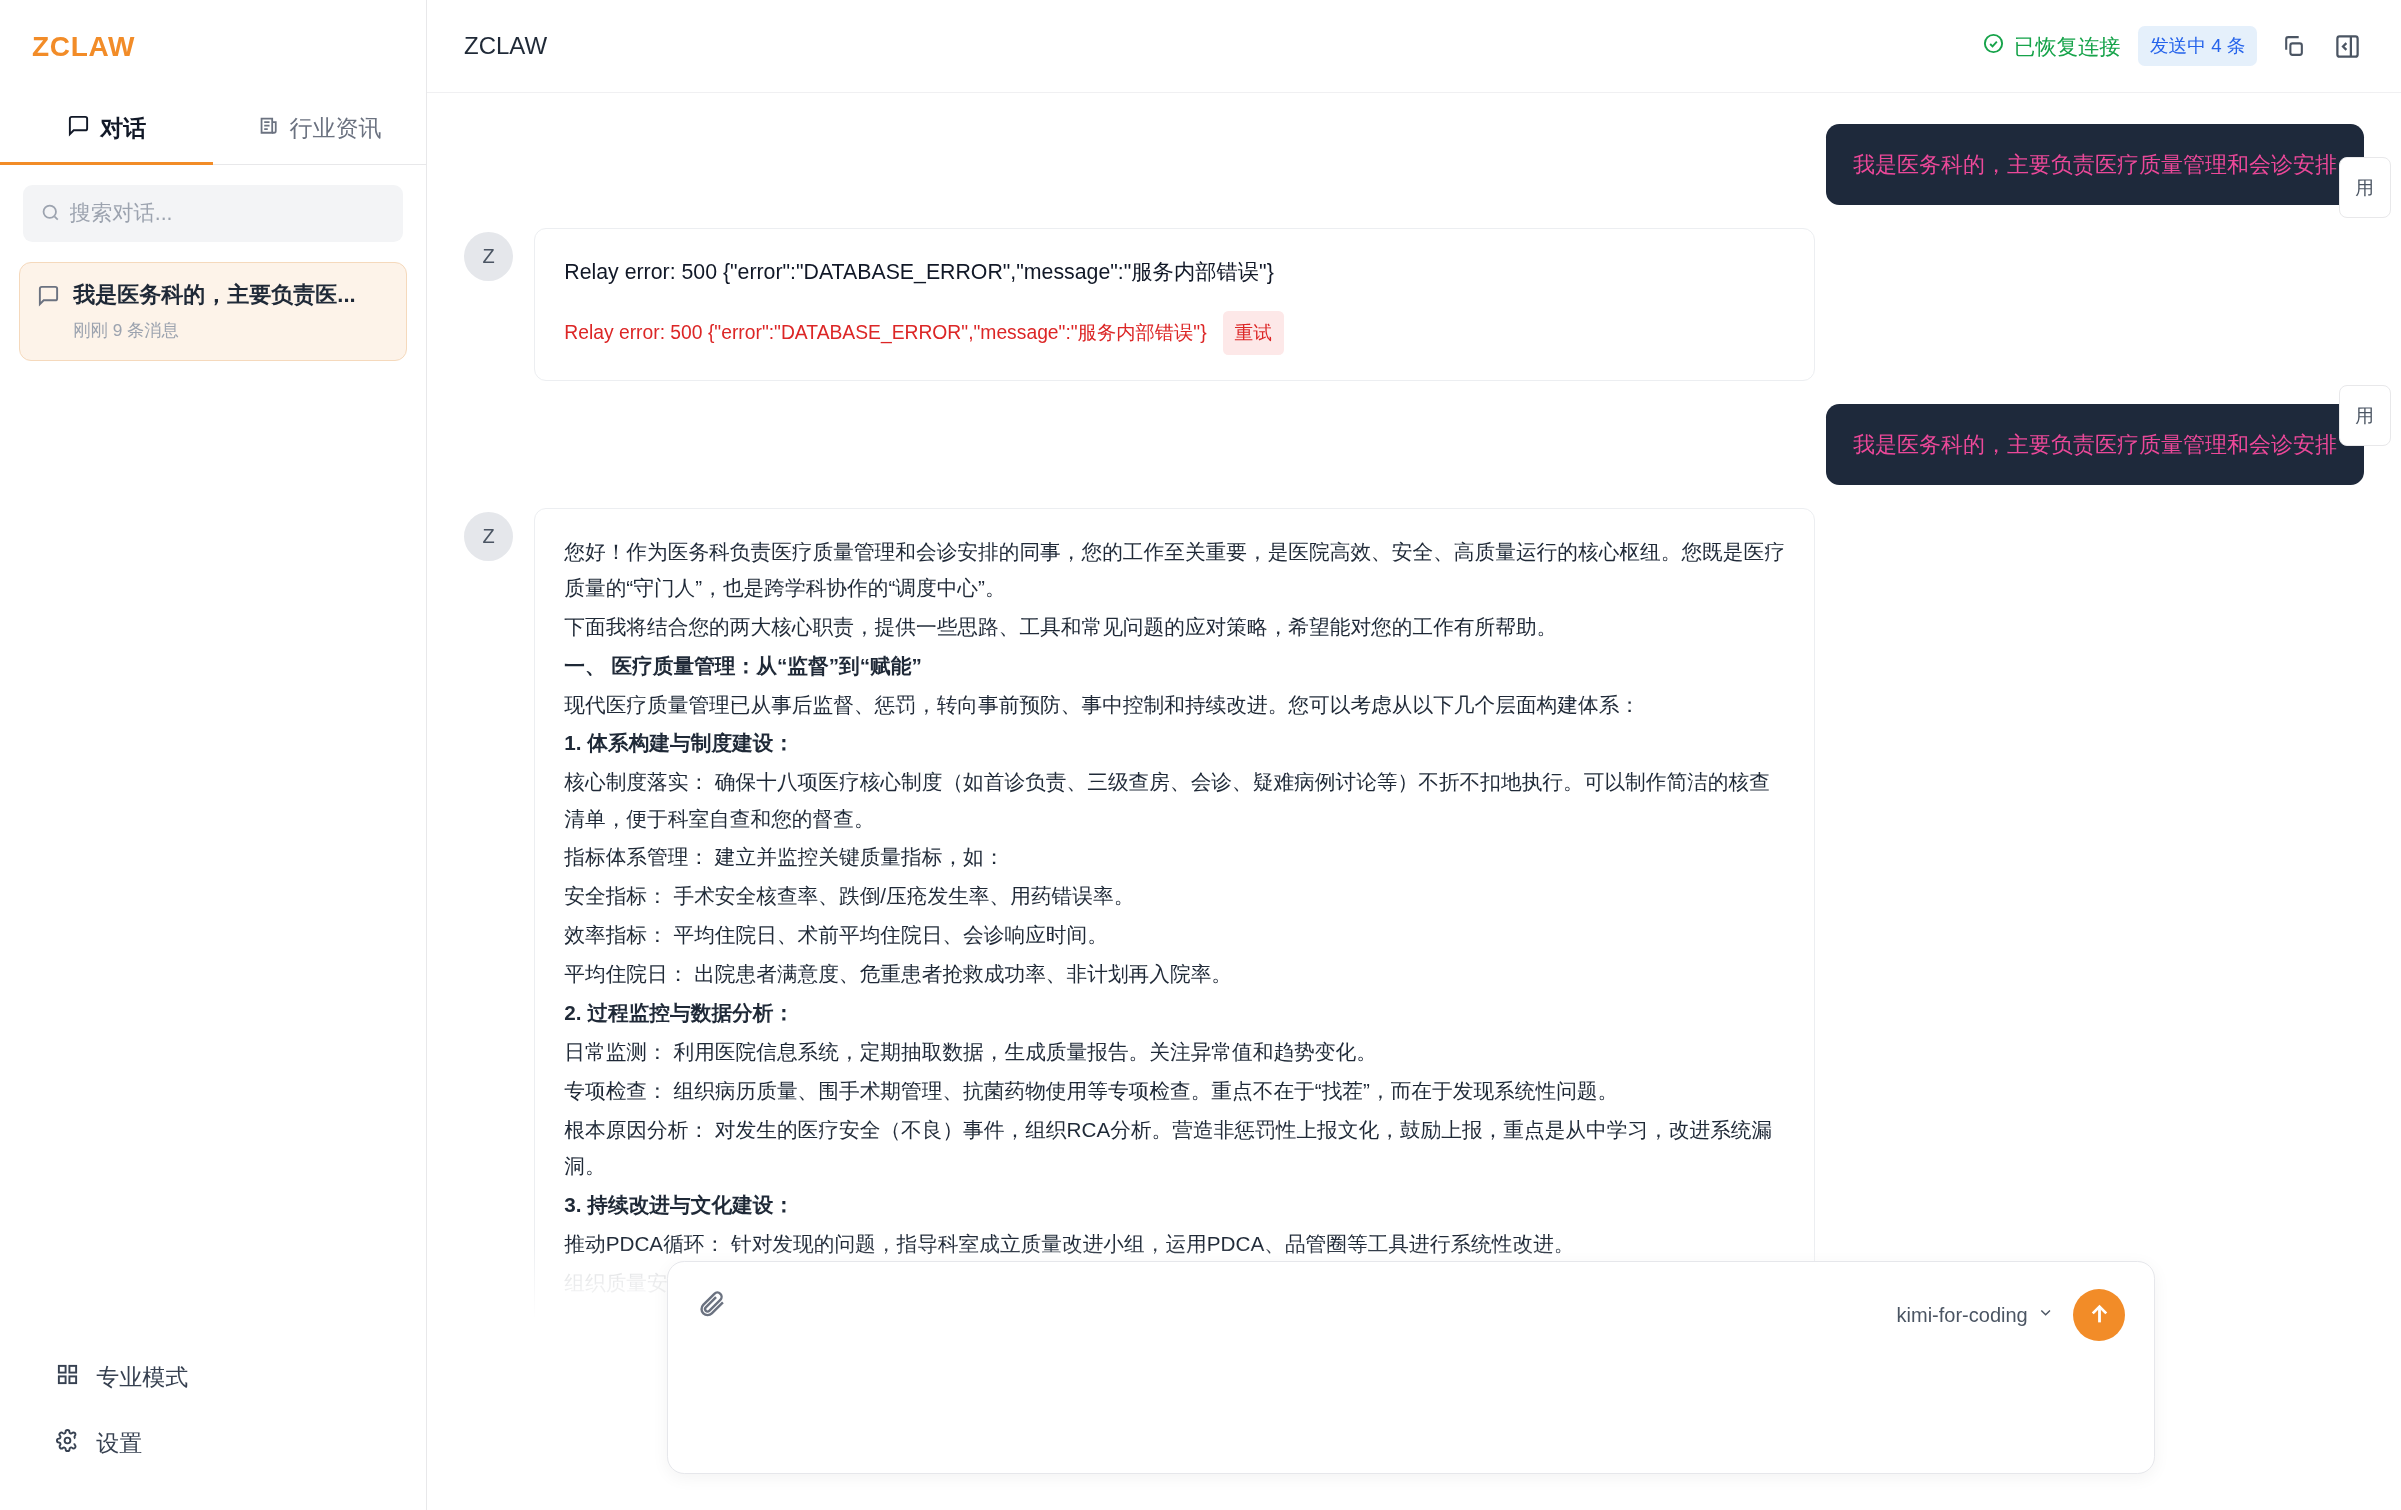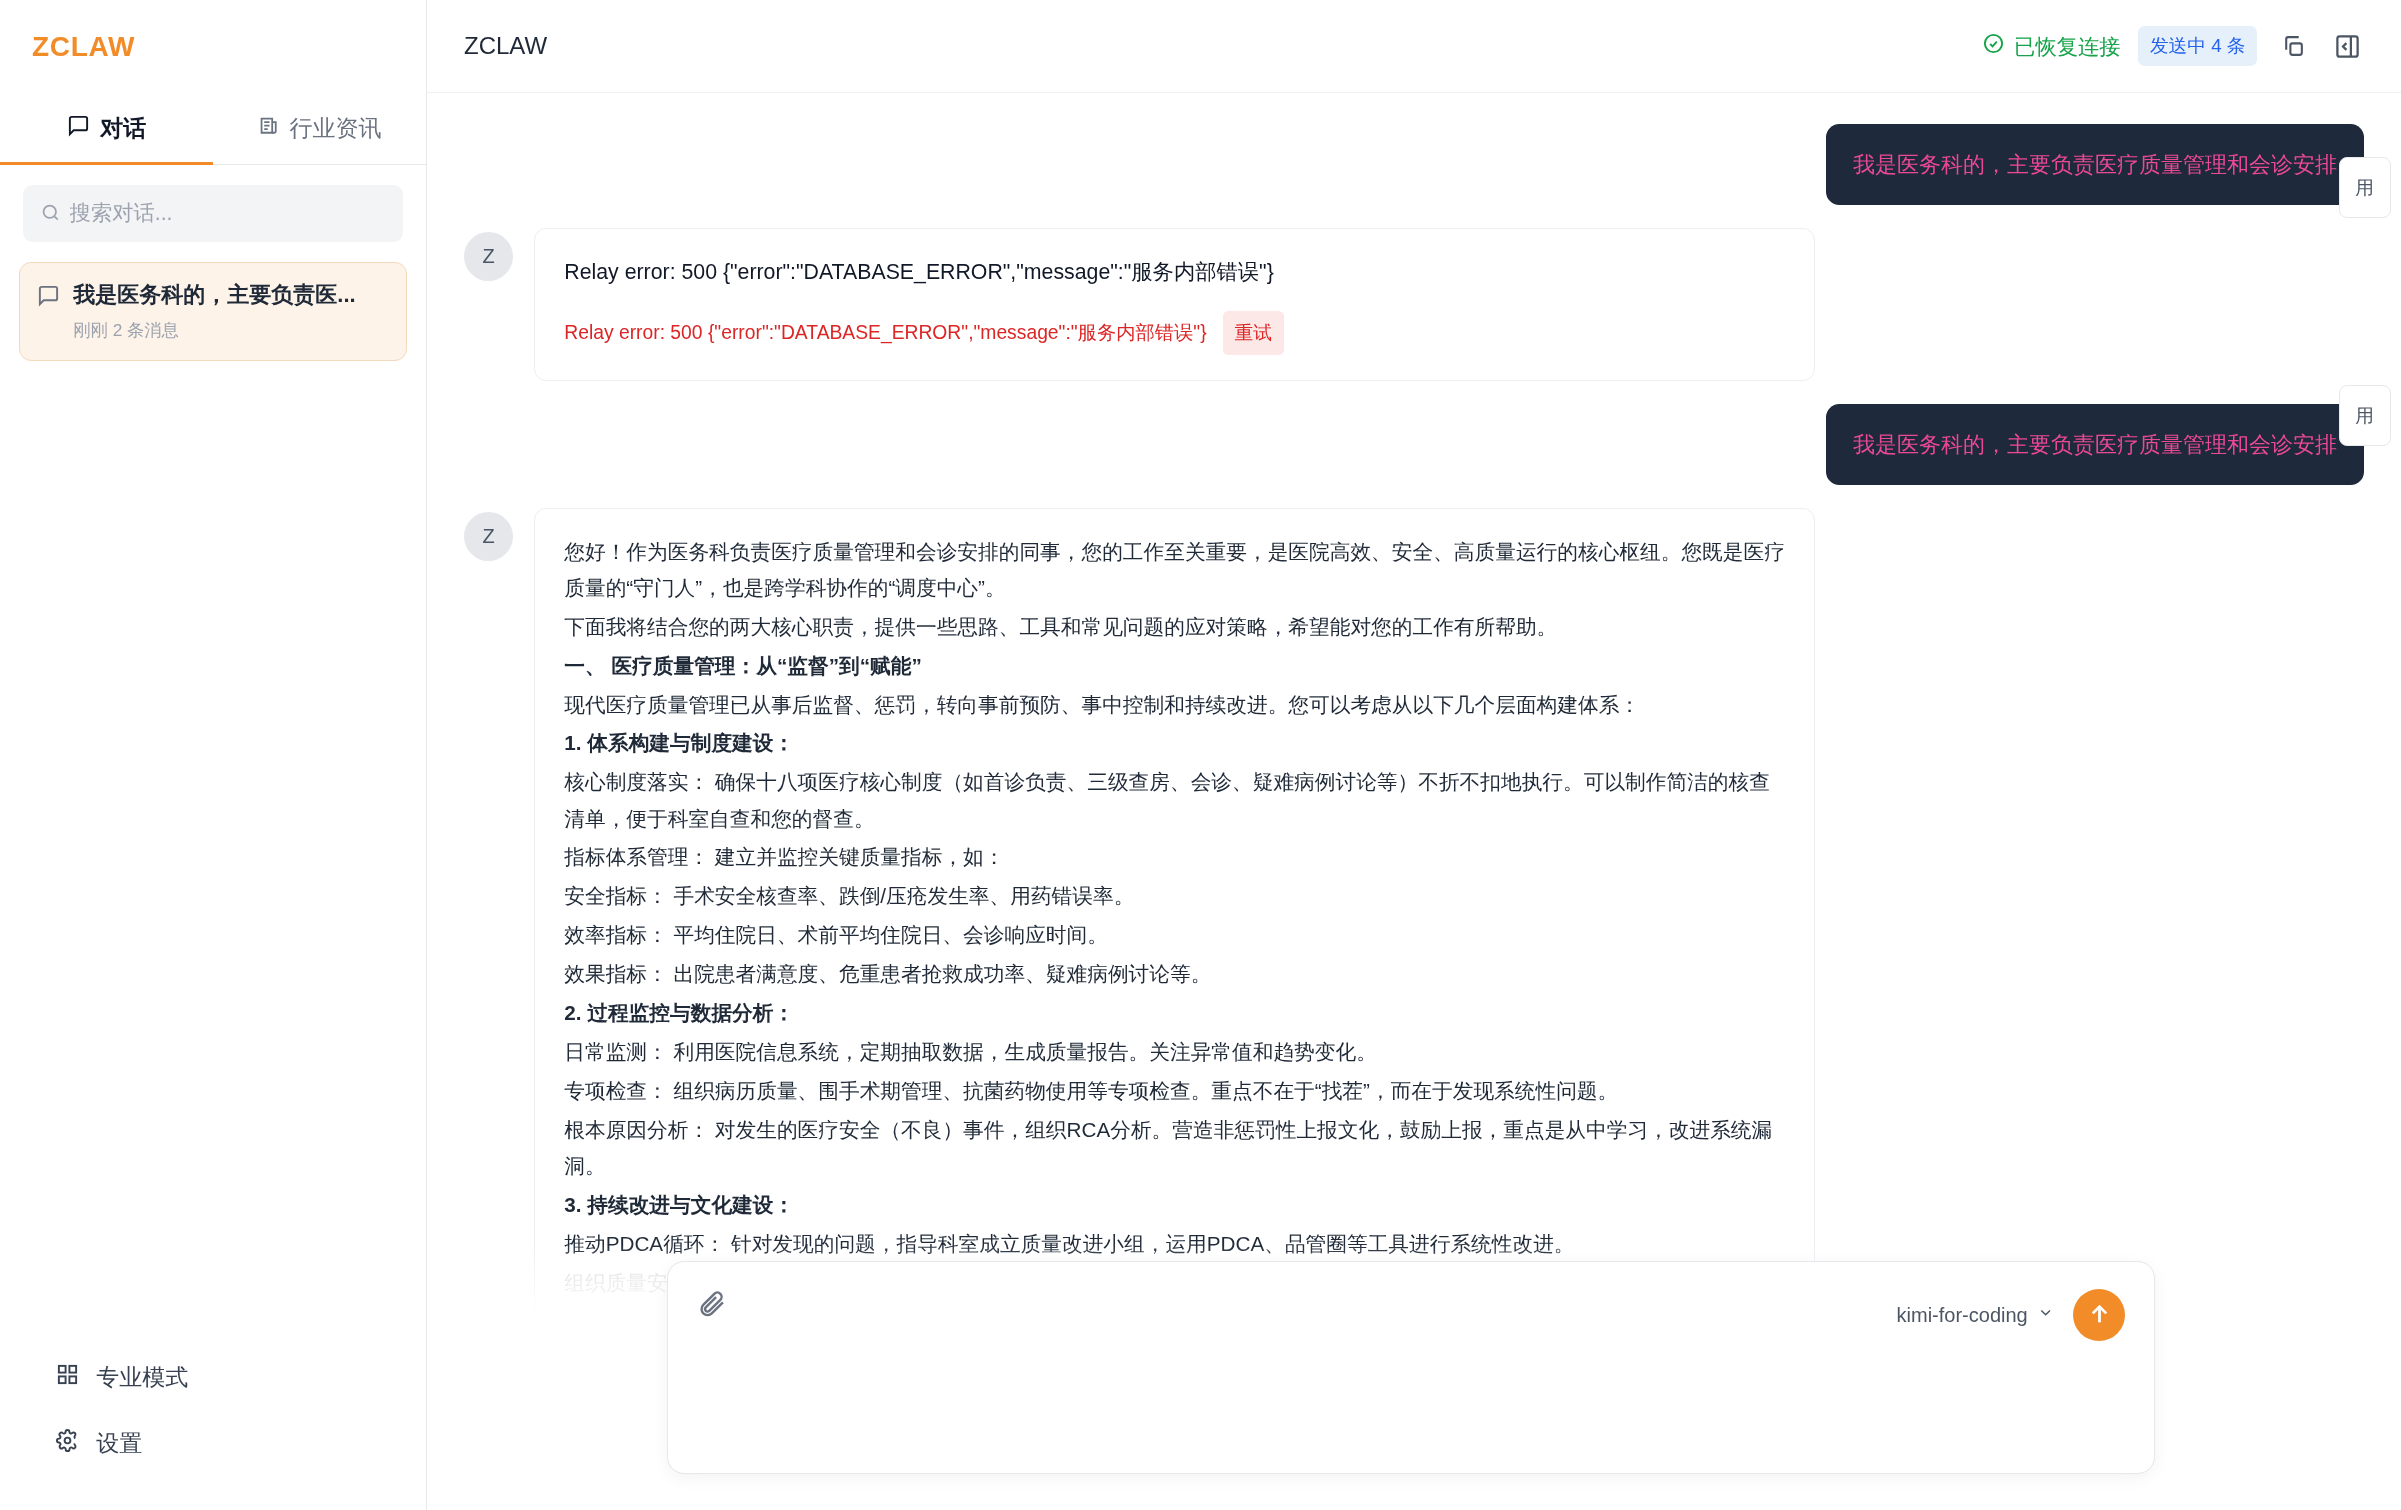--- a/index.html
+++ b/index.html
@@ -332,21 +332,21 @@
 
     <div class="conv-list">
       <div class="conv-item">
         <span class="conv-icon">
           <svg width="23" height="23" viewBox="0 0 24 24" fill="none" stroke="#6b7280" stroke-width="2">
               <path d="M21 15a2 2 0 0 1-2 2H7l-4 4V5a2 2 0 0 1 2-2h14a2 2 0 0 1 2 2z"></path>
             </svg>
         </span>
         <span class="conv-text">
           <span class="conv-title">我是医务科的，主要负责医...</span>
-          <span class="conv-meta">刚刚  2 条消息</span>
+          <span class="conv-meta">刚刚  9 条消息</span>
         </span>
       </div>
     </div>
 
     <div class="sidebar-footer">
       <div class="sidebar-foot-item">
         <span>
           <svg width="23" height="23" viewBox="0 0 24 24" fill="none" stroke="currentColor" stroke-width="2">
               <rect x="3" y="3" width="7" height="7"></rect>
               <rect x="14" y="3" width="7" height="7"></rect>
@@ -425,21 +425,21 @@
         <div class="bubble-assistant answer" style="width:1281px;height:861px;overflow:hidden">
           <p>您好！作为医务科负责医疗质量管理和会诊安排的同事，您的工作至关重要，是医院高效、安全、高质量运行的核心枢纽。您既是医疗质量的“守门人”，也是跨学科协作的“调度中心”。</p>
           <p>下面我将结合您的两大核心职责，提供一些思路、工具和常见问题的应对策略，希望能对您的工作有所帮助。</p>
           <p class="h">一、 医疗质量管理：从“监督”到“赋能”</p>
           <p>现代医疗质量管理已从事后监督、惩罚，转向事前预防、事中控制和持续改进。您可以考虑从以下几个层面构建体系：</p>
           <p class="h">1. 体系构建与制度建设：</p>
           <p>核心制度落实： 确保十八项医疗核心制度（如首诊负责、三级查房、会诊、疑难病例讨论等）不折不扣地执行。可以制作简洁的核查清单，便于科室自查和您的督查。</p>
           <p>指标体系管理： 建立并监控关键质量指标，如：</p>
           <p>安全指标： 手术安全核查率、跌倒/压疮发生率、用药错误率。</p>
           <p>效率指标： 平均住院日、术前平均住院日、会诊响应时间。</p>
-          <p>效果指标： 出院患者满意度、危重患者抢救成功率、疑难病例讨论等。</p>
+          <p>平均住院日： 出院患者满意度、危重患者抢救成功率、非计划再入院率。</p>
           <p class="h">2. 过程监控与数据分析：</p>
           <p>日常监测： 利用医院信息系统，定期抽取数据，生成质量报告。关注异常值和趋势变化。</p>
           <p>专项检查： 组织病历质量、围手术期管理、抗菌药物使用等专项检查。重点不在于“找茬”，而在于发现系统性问题。</p>
           <p>根本原因分析： 对发生的医疗安全（不良）事件，组织RCA分析。营造非惩罚性上报文化，鼓励上报，重点是从中学习，改进系统漏洞。</p>
           <p class="h">3. 持续改进与文化建设：</p>
           <p>推动PDCA循环： 针对发现的问题，指导科室成立质量改进小组，运用PDCA、品管圈等工具进行系统性改进。</p>
           <p class="faded">组织质量安全会议： 定期召开院级、科级质量安全分析会，通报数据，分享优秀改进案例，让质量意识深入人心。</p>
         </div>
       </div>
 

